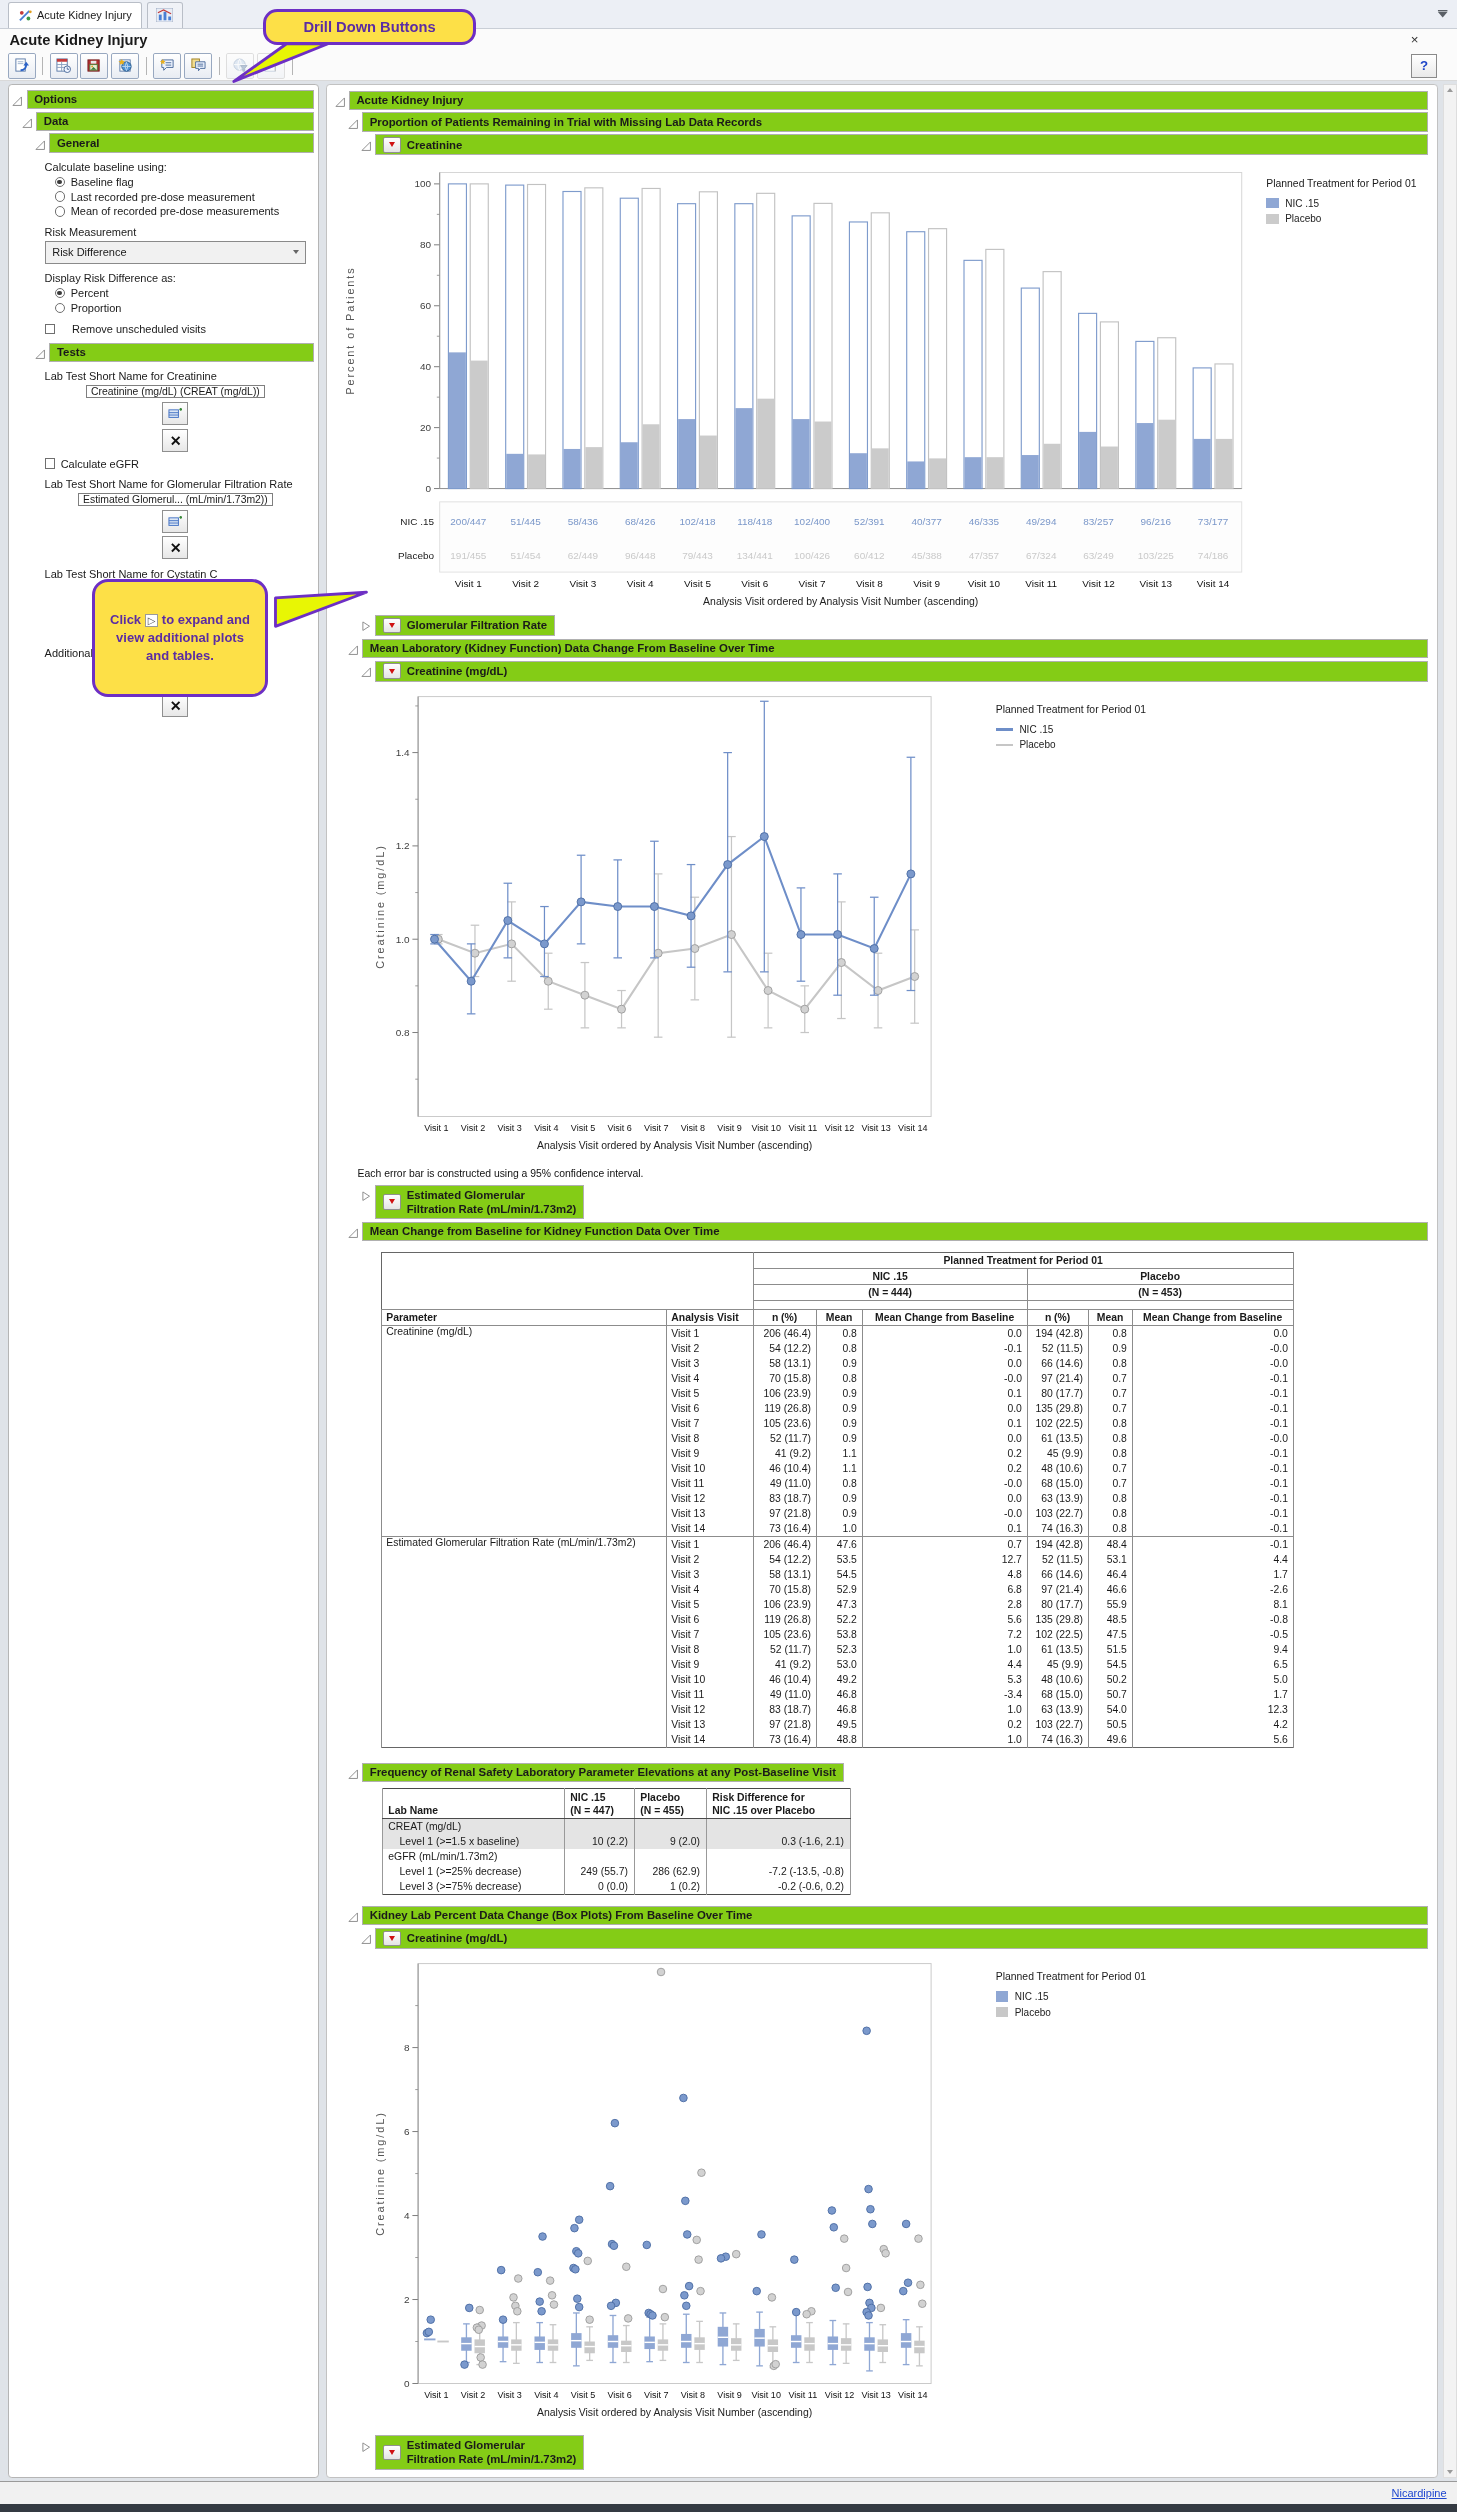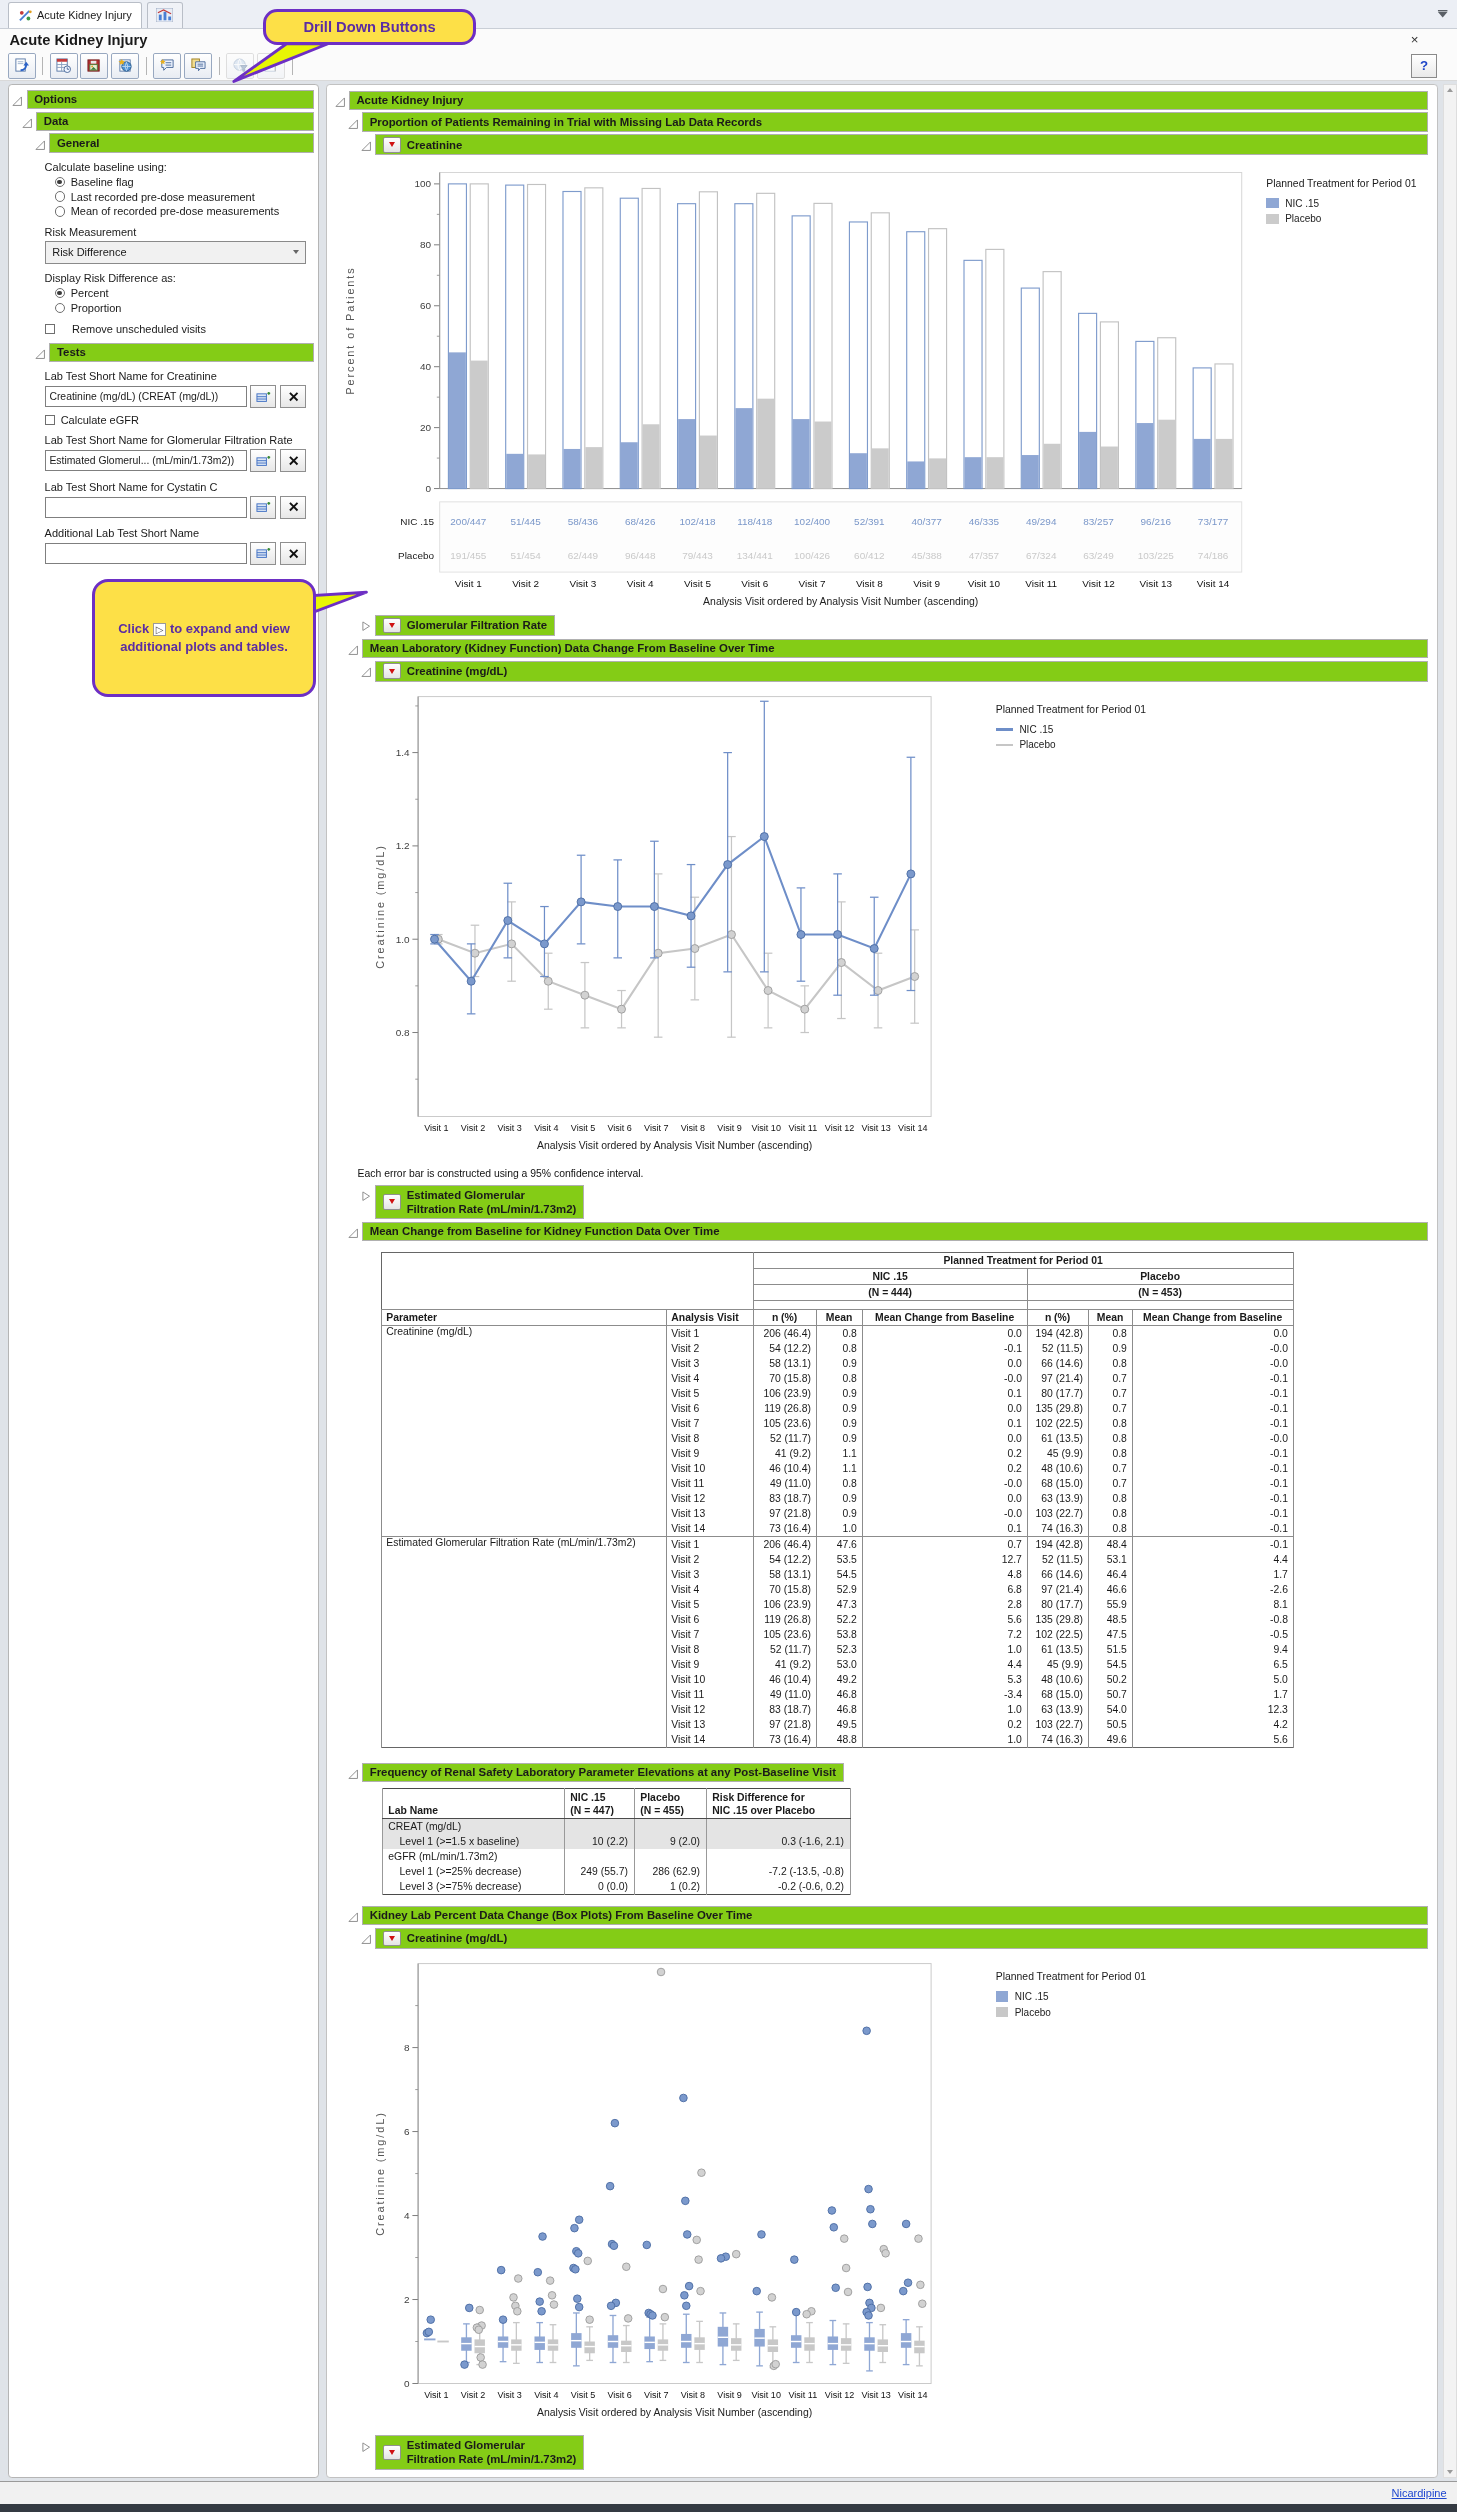--- a/index.html
+++ b/index.html
@@ -51,21 +51,21 @@
   .twoline{font-weight:bold;font-size:11.4px;line-height:1.25;}
   
   .flabel{margin:8.5px 9.5px 2.8px 36px;font-size:11px;}
   .opt{display:flex;align-items:center;gap:5.7px;margin:2.8px 9.5px 2.8px 46px;font-size:11px;}
   .radio{position:relative;width:10.4px;height:10.4px;border:0.9px solid #6f6f6f;border-radius:50%;background:#fff;flex:none;box-sizing:border-box;}
   .radio.sel::after{content:"";position:absolute;left:1.9px;top:1.9px;width:4.7px;height:4.7px;border-radius:50%;background:#3a3a3a;}
   .cb{width:10.4px;height:10.4px;border:0.9px solid #6f6f6f;background:#fff;flex:none;box-sizing:border-box;}
   .dropdown{margin:2.8px 11.4px 5.7px 36px;border:0.9px solid #8a8a8a;background:#f1f1f1;height:21px;display:flex;
             align-items:center;padding:0 6.6px;font-size:11px;}
   .caret{width:0;height:0;border-left:3.8px solid transparent;border-right:3.8px solid transparent;border-top:4.7px solid #666;margin-left:auto;}
-  .frow{display:flex;align-items:center;gap:3.8px;margin:1.9px 11.4px 5.7px 36px;}
+  .frow{display:flex;align-items:center;gap:3.8px;margin:1.9px 11.4px 5.7px 36px;flex-direction:column;}
   .tinput{flex:1;height:19px;border:0.9px solid #7f7f7f;background:#fff;font-size:10.4px;padding:0 3.8px;
           display:flex;align-items:center;white-space:nowrap;overflow:hidden;}
   .sbtn{width:24px;height:21px;border:0.9px solid #8f8f8f;background:linear-gradient(#fff,#e7e7e7);
         display:flex;align-items:center;justify-content:center;flex:none;}
   
   .chart-row{display:flex;align-items:flex-start;margin:7.6px 0 3.8px 0;}
   .chart-row.indent{margin-left:28.5px;}
   .legend{margin-top:15px;margin-left:5.7px;font-size:10.4px;flex:none;}
   .legend-title{margin-bottom:8.5px;}
   .legend-item{display:flex;align-items:center;gap:6.6px;margin:4.7px 0;font-size:10px;color:#222;}
@@ -86,21 +86,21 @@
   .freqtable{border-collapse:collapse;font-size:10.4px;margin:5.7px 0 11.4px 47px;border:1.9px solid #4a4a4a;}
   .freqtable td{border-left:0.9px solid #999;border-right:0.9px solid #999;padding:0 5.7px;height:15px;white-space:nowrap;}
   .freqtable tr.fh td{font-weight:bold;vertical-align:bottom;border-bottom:0.9px solid #4a4a4a;padding-top:1.9px;line-height:1.3;}
   .freqtable td.dlab{padding-left:17px;}
   .freqtable td.num{text-align:right;}
   .freqtable tr.shade td{background:#e4e4e4;}
   
   .callout{position:absolute;background:#fde047;border:3.8px solid #6d2fc4;color:#5b2ca3;font-weight:bold;
            text-align:center;z-index:50;display:flex;align-items:center;justify-content:center;box-sizing:border-box;}
   .co1{left:263px;top:8.5px;width:213px;height:36px;border-radius:14.2px;font-size:14.7px;}
-  .co2{left:92px;top:579px;width:224px;height:118px;border-radius:16px;font-size:13px;line-height:1.4;padding:3.8px 9.5px;}
+  .co2{left:92px;top:579px;width:176px;height:118px;border-radius:16px;font-size:13px;line-height:1.4;padding:3.8px 9.5px;}
   .tailsvg{position:absolute;z-index:49;}
   .chip{background:#fff;border:0.9px solid #9a9a9a;padding:0 1.9px;font-size:10px;color:#555;font-weight:normal;}
 </style>
 </head>
 <body>
 
 <div class="tabstrip">
   <div class="tab active">
     <svg width="14.2" height="13.3" viewBox="0 0 15 14">
       <line x1="2" y1="12" x2="12" y2="2" stroke="#4a7fd4" stroke-width="2"></line>

